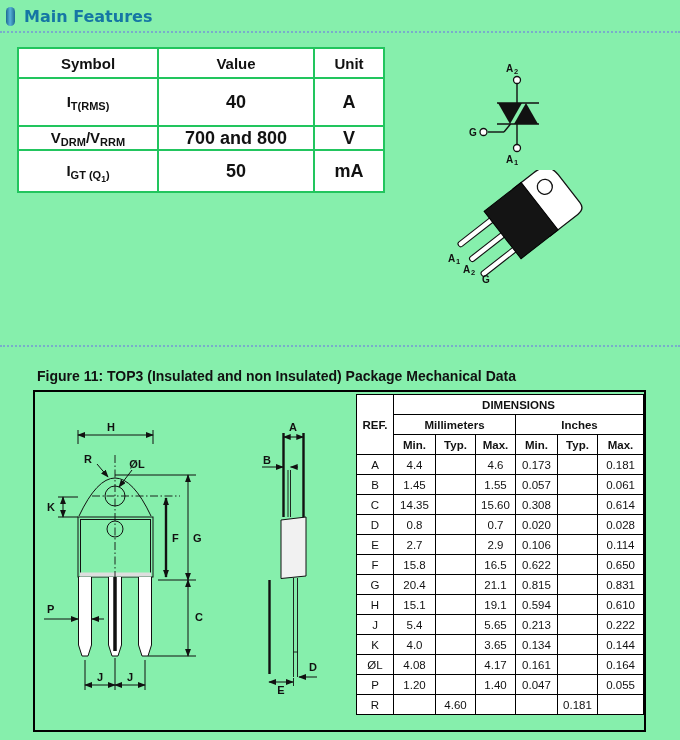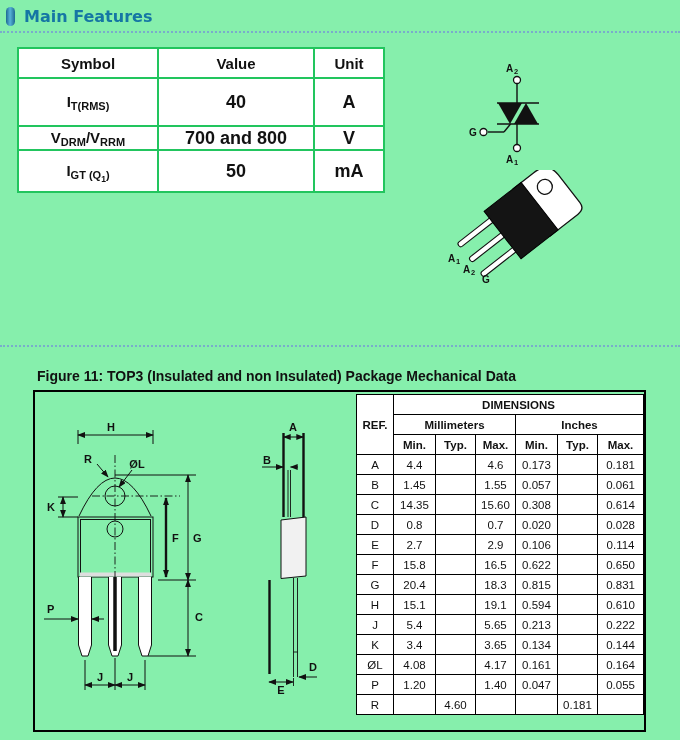--- a/index.html
+++ b/index.html
@@ -316,21 +316,21 @@
             <td></td>
             <td>16.5</td>
             <td>0.622</td>
             <td></td>
             <td>0.650</td>
           </tr>
           <tr>
             <td>G</td>
             <td>20.4</td>
             <td></td>
-            <td>18.3</td>
+            <td>21.1</td>
             <td>0.815</td>
             <td></td>
             <td>0.831</td>
           </tr>
           <tr>
             <td>H</td>
             <td>15.1</td>
             <td></td>
             <td>19.1</td>
             <td>0.594</td>
@@ -341,21 +341,21 @@
             <td>J</td>
             <td>5.4</td>
             <td></td>
             <td>5.65</td>
             <td>0.213</td>
             <td></td>
             <td>0.222</td>
           </tr>
           <tr>
             <td>K</td>
-            <td>3.4</td>
+            <td>4.0</td>
             <td></td>
             <td>3.65</td>
             <td>0.134</td>
             <td></td>
             <td>0.144</td>
           </tr>
           <tr>
             <td>ØL</td>
             <td>4.08</td>
             <td></td>

